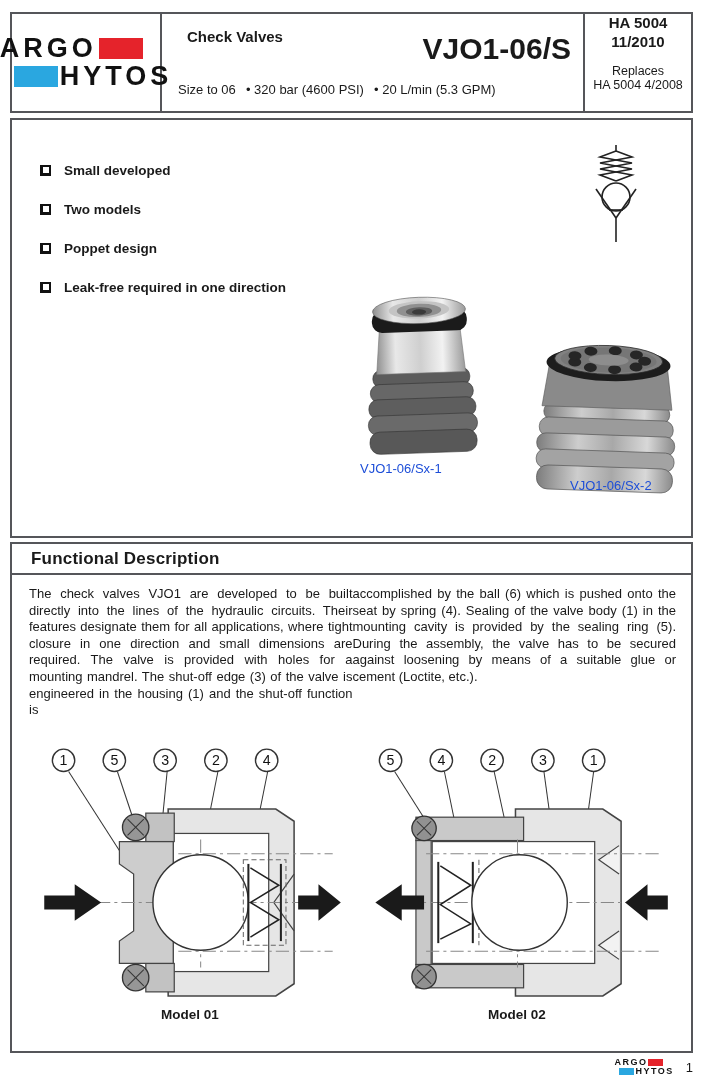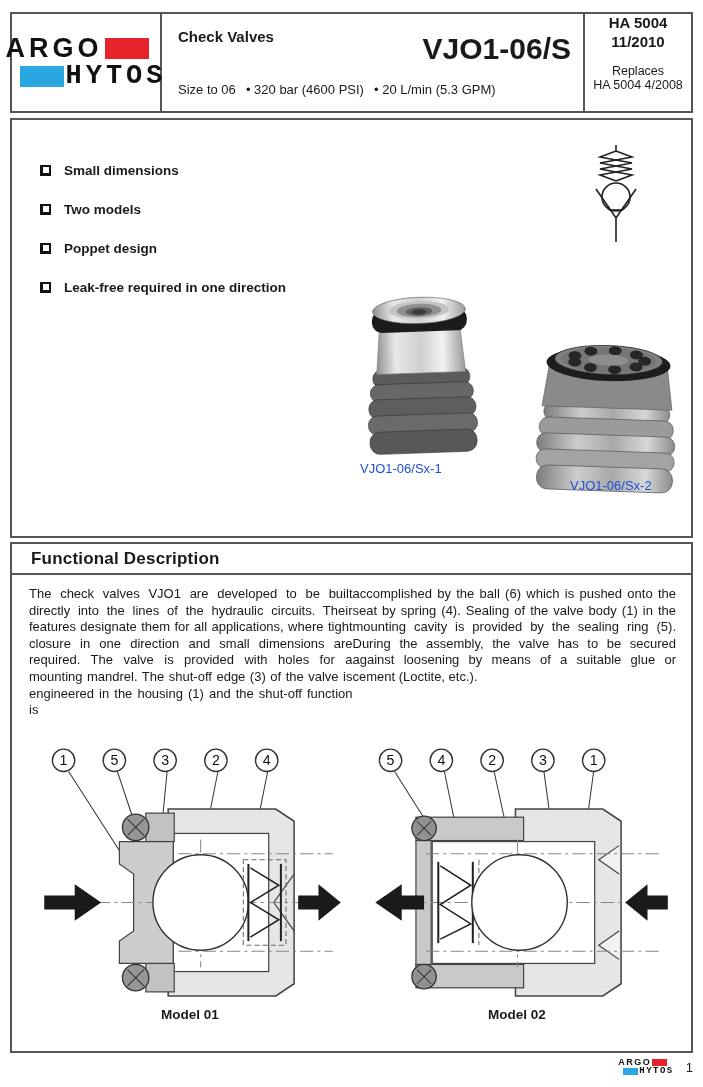--- a/index.html
+++ b/index.html
@@ -11,22 +11,22 @@
   .header-box { position:absolute; left:10px; top:12px; width:683px; height:101px;
                 border:2px solid #55565a; display:flex; }
   .hdr-logo-cell { width:150px; border-right:2px solid #55565a; display:flex;
                    align-items:center; justify-content:center; }
   .logo { line-height:1; }
   .logo-row { display:flex; align-items:center; }
   .logo-word { font-weight:bold; font-size:27px; letter-spacing:4px; color:#111; }
   .logo-block { width:44px; height:21px; }
   .logo-red { background:#e5232b; margin-left:2px; }
   .logo-blue { background:#2aa7e0; margin-right:2px; }
-  .logo-row2 { margin-top:1px;font-family:Liberation Mono, monospace; }
-  .hdr-main-cell { flex:1; border-right:2px solid #55565a; position:relative; padding:14px 14px 10px 16px; }
+  .logo-row2 { margin-top:1px; }
+  .hdr-main-cell { flex:1; border-right:2px solid #55565a; position:relative; padding:14px 14px 10px 25px; }
   .doc-title { font-size:15px; font-weight:bold; }
   .product-code { position:absolute; right:12px; top:18px; font-size:30px; font-weight:bold; }
   .doc-specs { position:absolute; left:16px; bottom:14px; font-size:13px; }
   .hdr-num-cell { width:106px; text-align:center; padding-top:0; }
   .doc-number, .doc-date { font-size:15px; font-weight:bold; line-height:1.25; }
   .replaces-label { margin-top:12px; font-size:12.5px; }
   .replaces-value { font-size:12.5px; }
 
   
   .features-box { position:absolute; left:10px; top:118px; width:683px; height:420px;
@@ -94,21 +94,21 @@
       <div class="doc-date">11/2010</div>
       <div class="replaces-label">Replaces</div>
       <div class="replaces-value">HA 5004 4/2008</div>
     </div>
   </div>
 
   <div class="features-box">
     <div class="feature-list">
       <div class="feature-item">
         <span class="checkbox-icon"></span>
-        <span class="feature-label">Small dimensions</span>
+        <span class="feature-label">Small developed</span>
       </div>
       <div class="feature-item">
         <span class="checkbox-icon"></span>
         <span class="feature-label">Two models</span>
       </div>
       <div class="feature-item">
         <span class="checkbox-icon"></span>
         <span class="feature-label">Poppet design</span>
       </div>
       <div class="feature-item">

